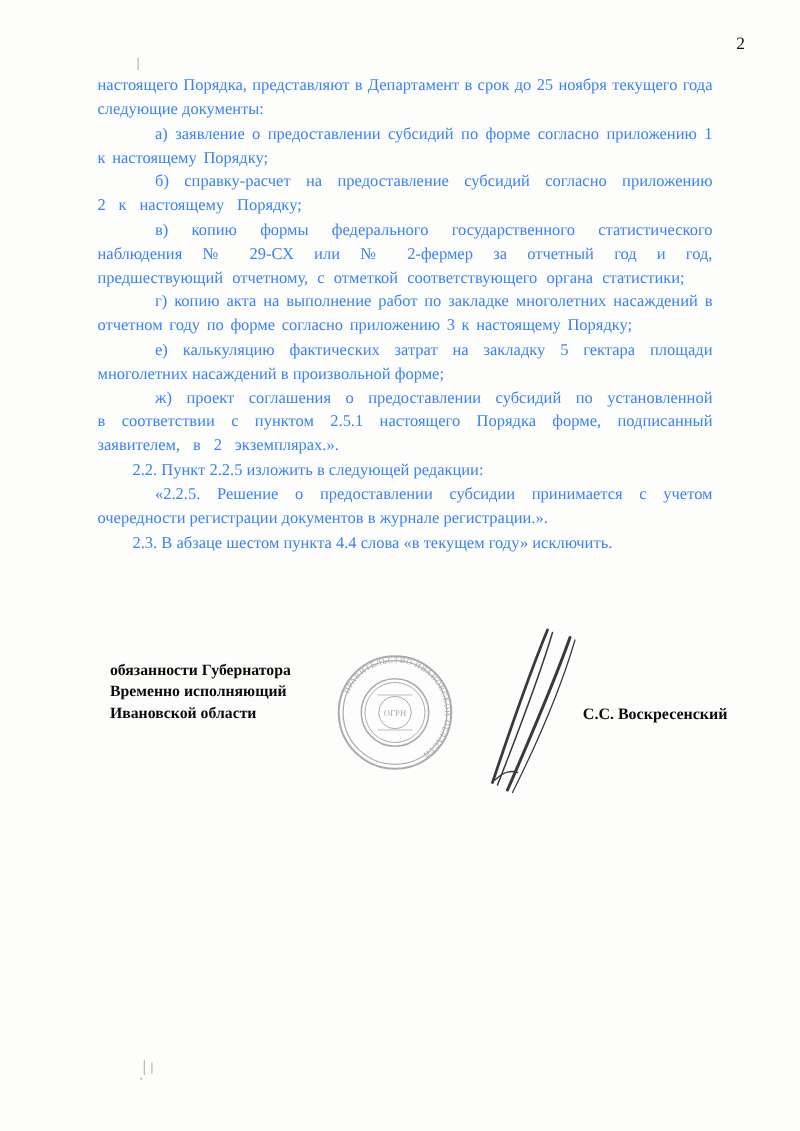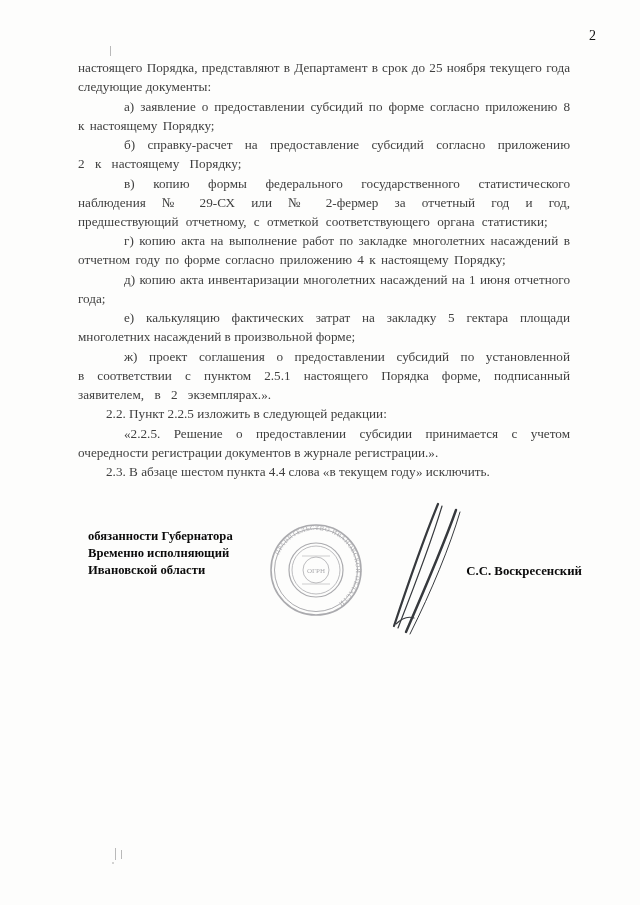--- a/index.html
+++ b/index.html
@@ -29,21 +29,21 @@
     color: #111;
   }
   .body-text {
     position: absolute;
     top: 58px;
     left: 78px;
     width: 492px;
     font-size: 13.2px;
     line-height: 1.44;
     text-align: justify;
-    color: #404040;
+    color: #3b82f6;
   }
   .para {
     margin: 0 0 0.5px 0;
     text-indent: 0;
     text-align: justify;
     text-justify: inter-word;
   }
   .para.indent {
     text-indent: 46px;
   }
@@ -116,25 +116,24 @@
 </style>
 </head>
 <body>
 
 <div class="page">
 
   <div class="page-number">2</div>
 
   <div class="body-text">
     <p class="para">настоящего Порядка, представляют в Департамент в срок до 25 ноября текущего года следующие документы:</p>
-    <p class="para indent spaced-a">а) заявление о предоставлении субсидий по форме согласно приложению 8 к настоящему Порядку;</p>
+    <p class="para indent spaced-a">а) заявление о предоставлении субсидий по форме согласно приложению 1 к настоящему Порядку;</p>
     <p class="para indent spaced-c">б) справку-расчет на предоставление субсидий согласно приложению 2 к настоящему Порядку;</p>
     <p class="para indent spaced-b">в) копию формы федерального государственного статистического наблюдения № 29-СХ или № 2-фермер за отчетный год и год, предшествующий отчетному, с отметкой соответствующего органа статистики;</p>
-    <p class="para indent spaced-a">г) копию акта на выполнение работ по закладке многолетних насаждений в отчетном году по форме согласно приложению 4 к настоящему Порядку;</p>
-    <p class="para indent">д) копию акта инвентаризации многолетних насаждений на 1 июня отчетного года;</p>
+    <p class="para indent spaced-a">г) копию акта на выполнение работ по закладке многолетних насаждений в отчетном году по форме согласно приложению 3 к настоящему Порядку;</p>
     <p class="para indent">е) калькуляцию фактических затрат на закладку 5 гектара площади многолетних насаждений в произвольной форме;</p>
     <p class="para indent spaced-c">ж) проект соглашения о предоставлении субсидий по установленной  в соответствии с пунктом 2.5.1 настоящего Порядка форме, подписанный заявителем, в 2 экземплярах.».</p>
     <p class="para indent-small">2.2. Пункт 2.2.5 изложить в следующей редакции:</p>
     <p class="para indent">«2.2.5. Решение о предоставлении субсидии принимается с учетом очередности регистрации документов в журнале регистрации.».</p>
     <p class="para indent-small">2.3. В абзаце шестом пункта 4.4 слова «в текущем году» исключить.</p>
   </div>
 
   <div class="sign-block">
     <div>обязанности Губернатора</div>
     <div>Временно исполняющий</div>

